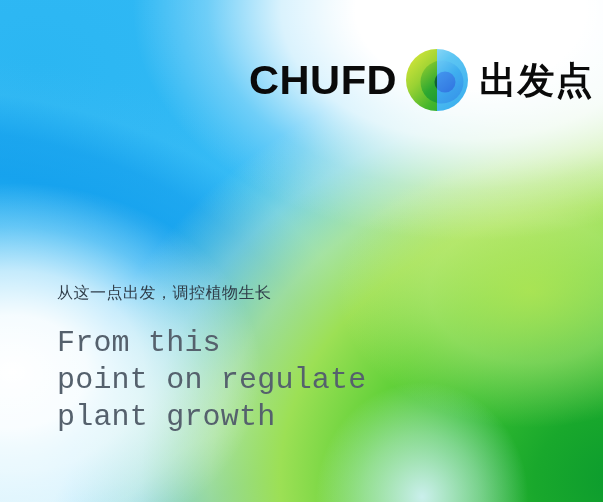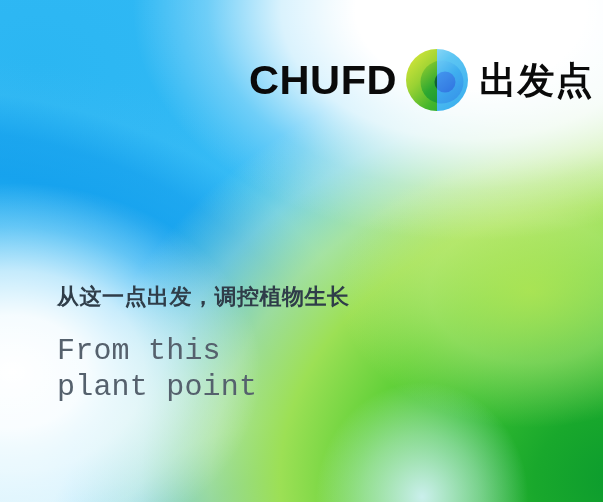--- a/index.html
+++ b/index.html
@@ -164,22 +164,22 @@
   
   #tagline-block {
     position: absolute;
     left: 57px;
     top: 283px;
     width: 420px;
   }
 
   .tagline-cn {
     font-family: "DejaVu Sans", "Liberation Sans", sans-serif;
-    font-size: 22px;
-    font-weight: 700;
+    font-size: 16px;
+    font-weight: 400;
     color: #2f3d49;
     line-height: 1.25;
     letter-spacing: 0.5px;
     white-space: nowrap;
   }
 
   .tagline-en {
     margin-top: 22px;
     font-family: Liberation Mono, monospace;
     font-size: 30px;
@@ -279,17 +279,18 @@
 
     <span class="cn-brand">出发点</span>
   </div>
 
   <div id="tagline-block">
 
     <div class="tagline-cn">从这一点出发，调控植物生长</div>
 
     <div class="tagline-en">
       <div>From this</div>
-      <div>plant point</div>
+      <div>point on regulate</div>
+      <div>plant growth</div>
     </div>
   </div>
 
 </div>
 
 </body></html>

